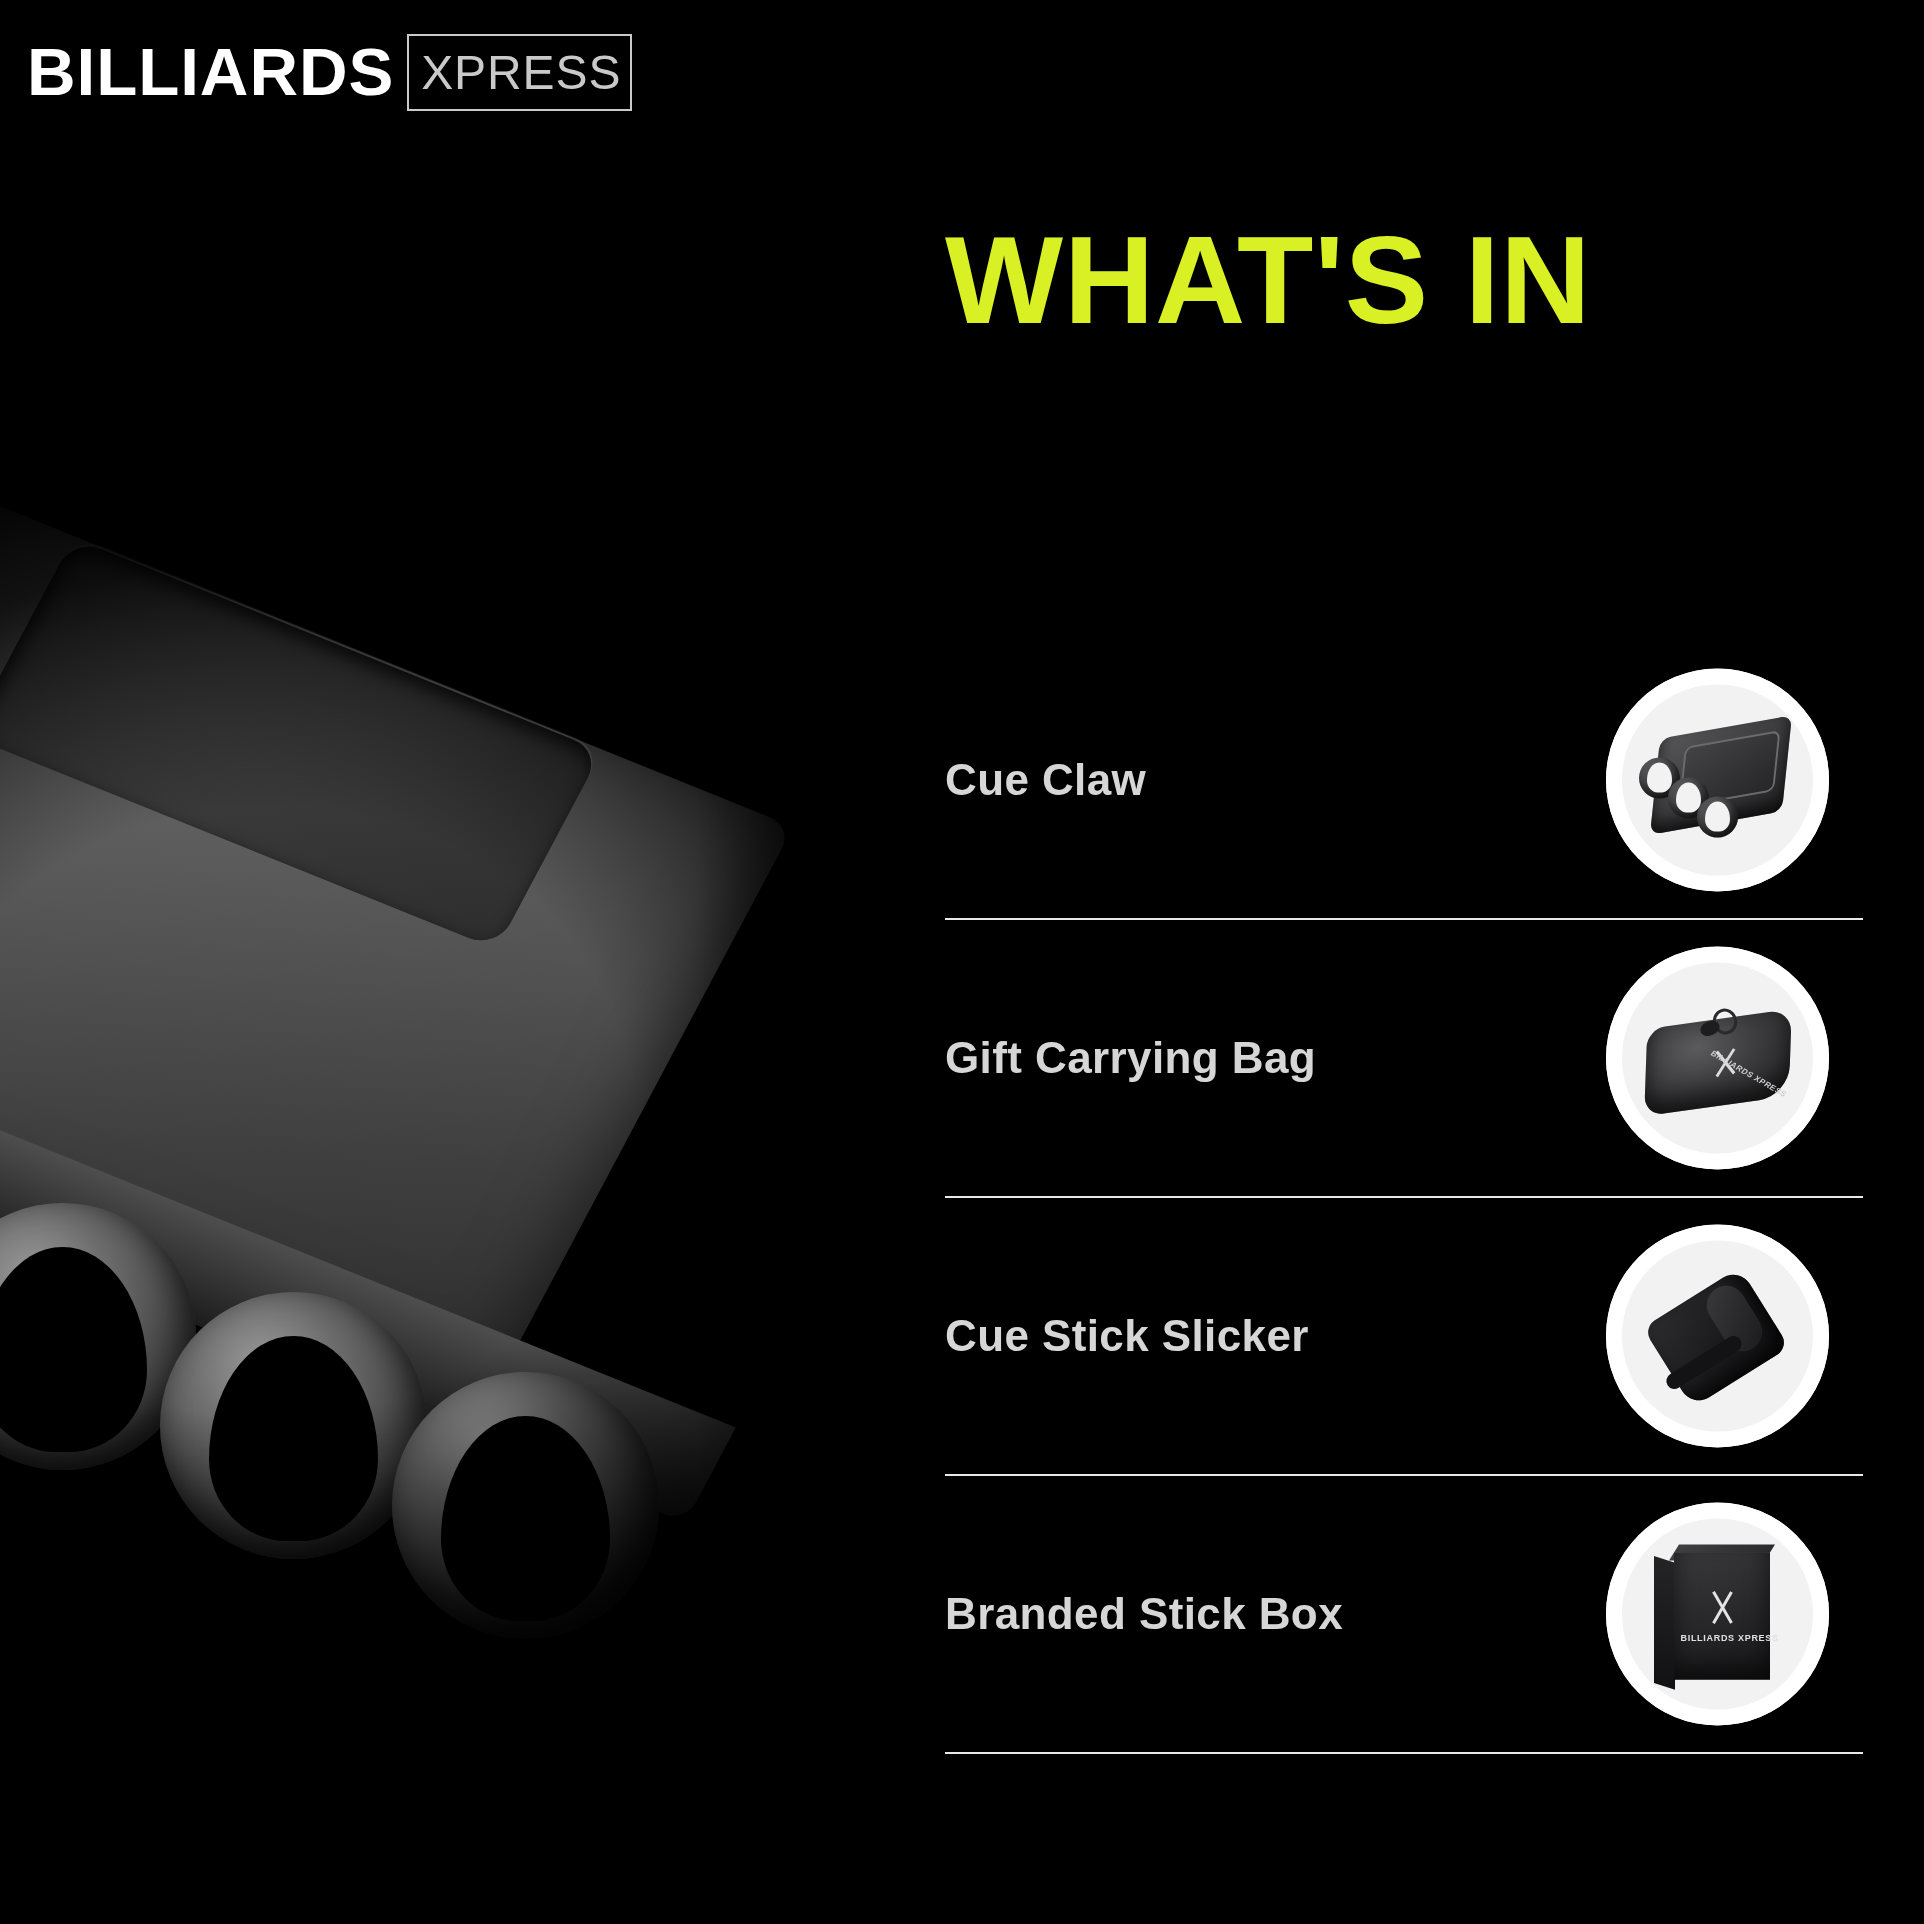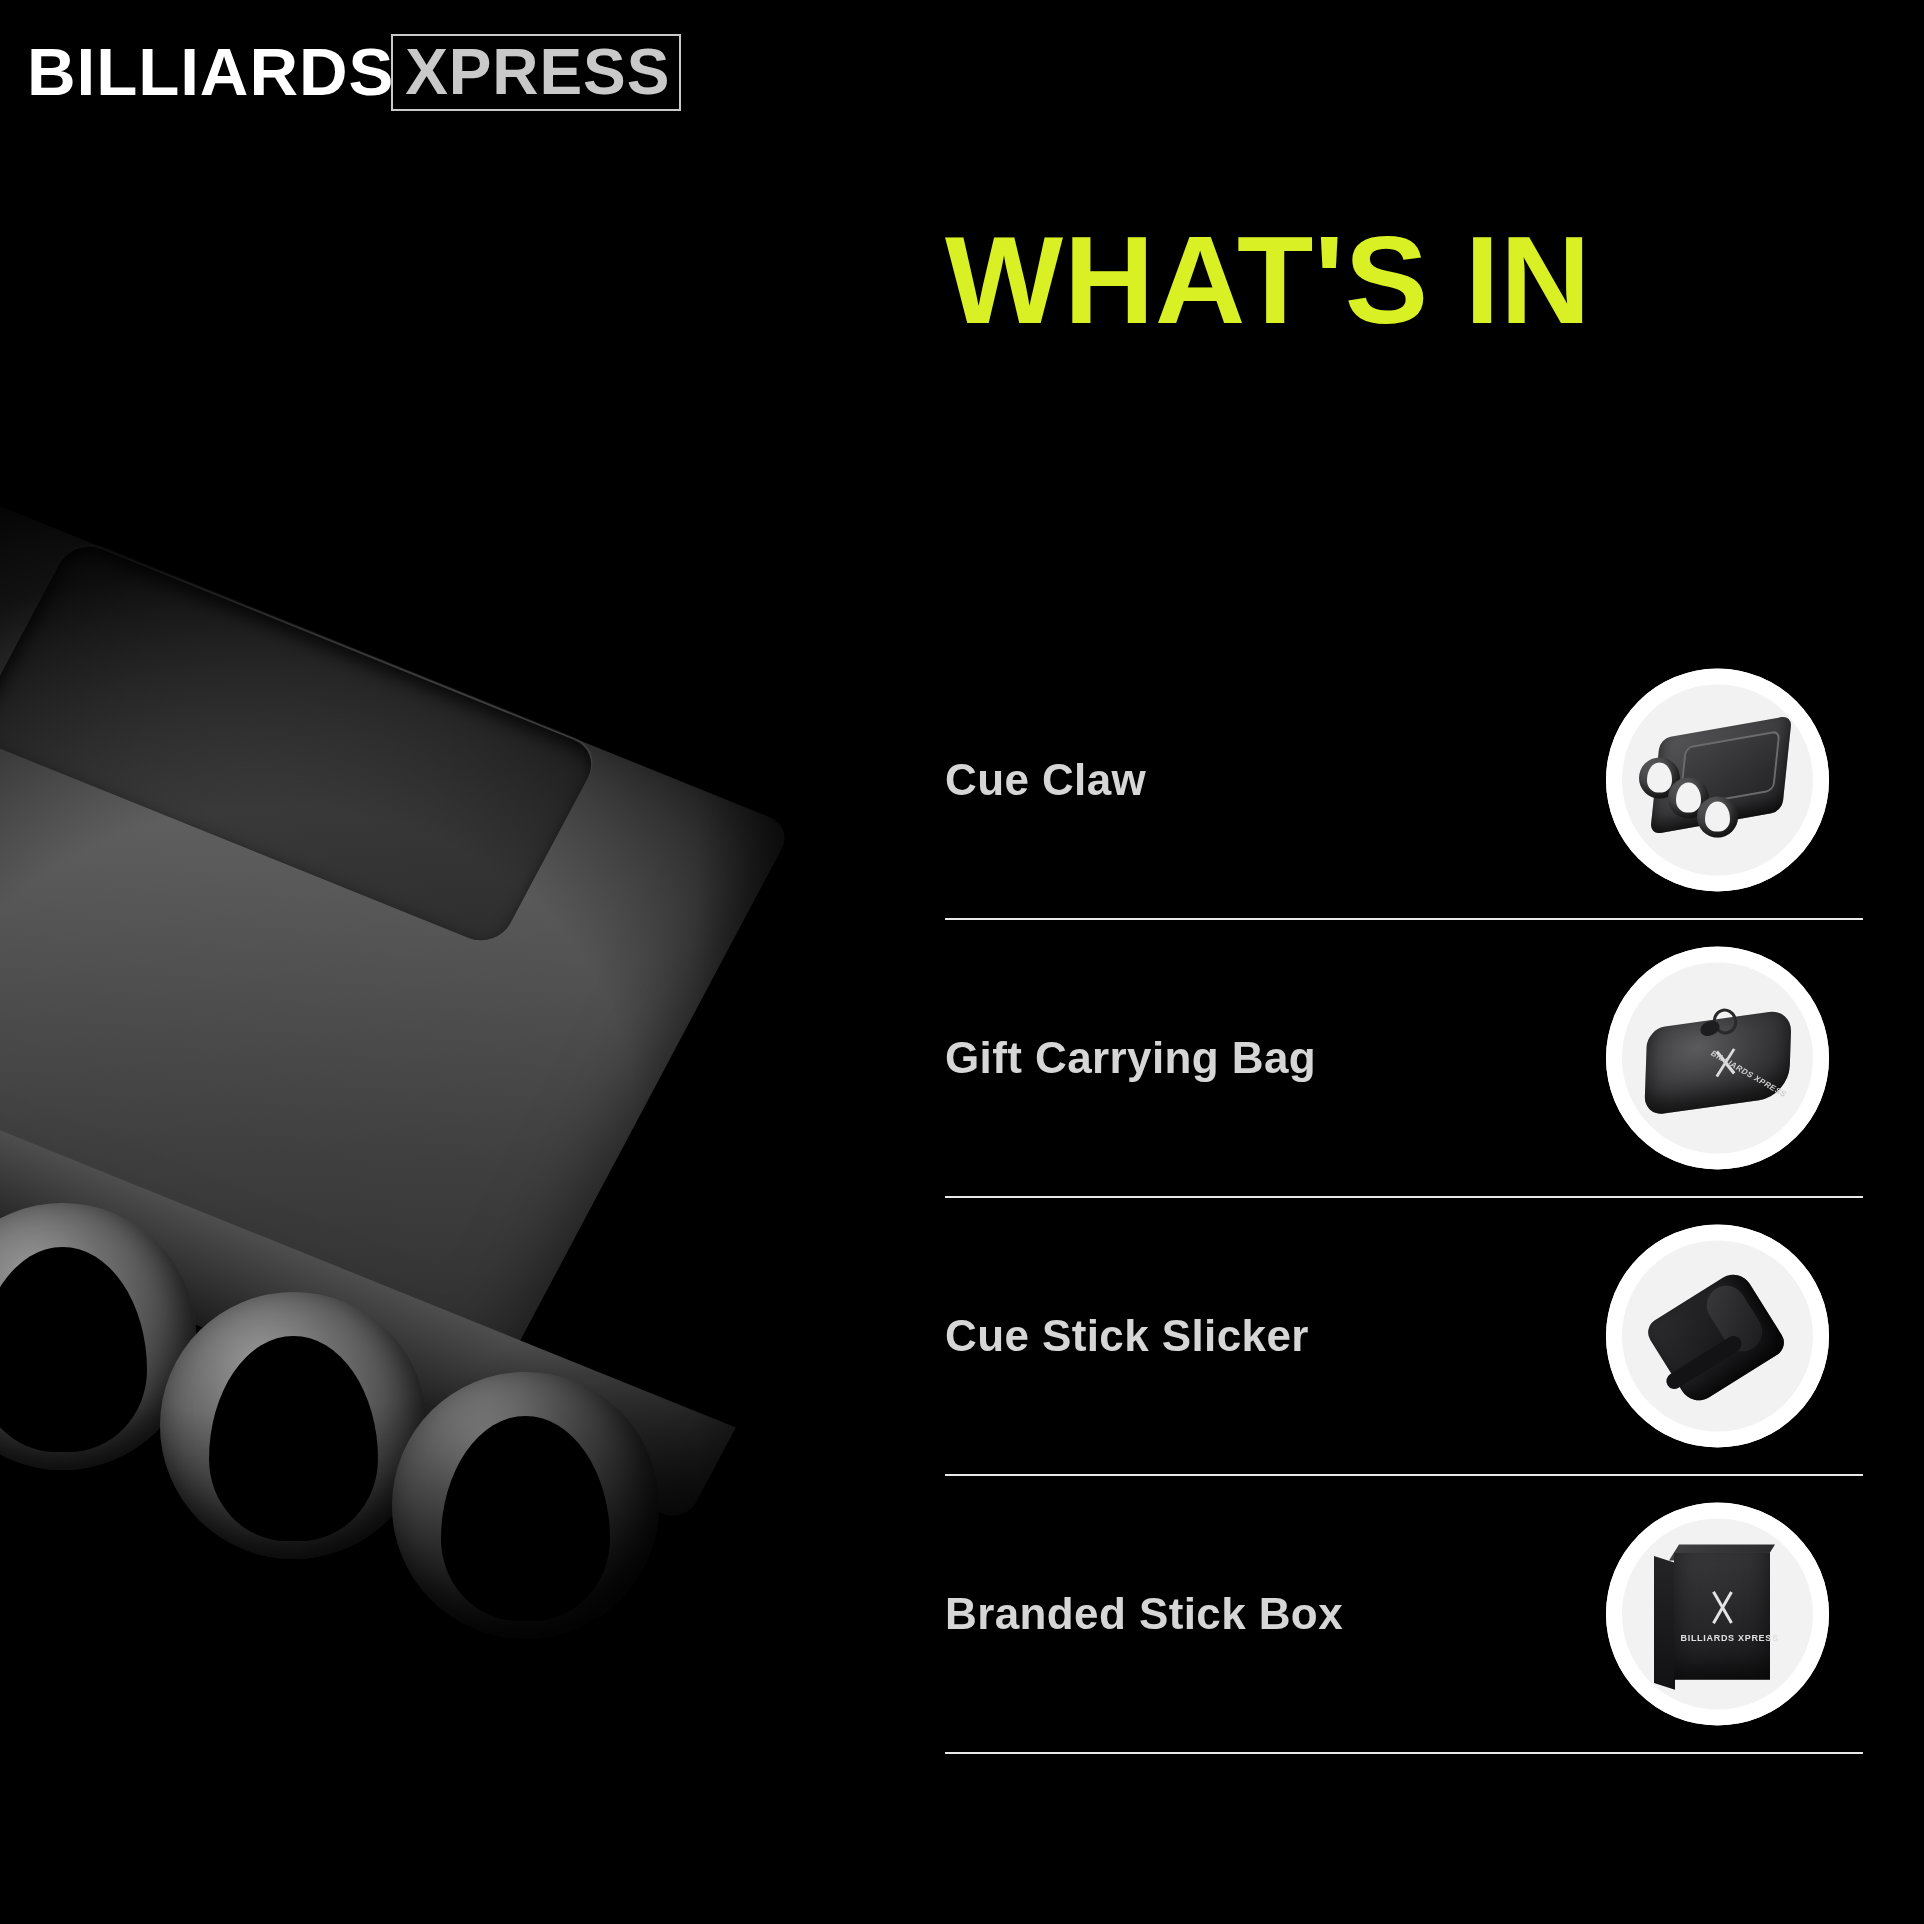--- a/index.html
+++ b/index.html
@@ -19,20 +19,21 @@
   }
 
   
   .logo {
     position: absolute;
     left: 27px;
     top: 34px;
     display: flex;
     align-items: stretch;
     height: 77px;
+    gap: 16px;
   }
   .logo-word {
     color: #ffffff;
     font-family: "Liberation Sans", sans-serif;
     font-weight: 700;
     font-size: 66px;
     letter-spacing: 0.9px;
     line-height: 77px;
     transform: scaleX(1.02);
     transform-origin: left center;
@@ -41,22 +42,22 @@
   .logo-boxwrap {
     border: 2.7px solid #c9c9c9;
     margin-left: 3.6px;
     padding: 0 9px 0 12.5px;
     display: flex;
     align-items: center;
   }
   .logo-word2 {
     color: #c9c9c9;
     font-family: "Liberation Sans", sans-serif;
-    font-weight: 700;
-    font-size: 64px;
+    font-weight: 400;
+    font-size: 48px;
     letter-spacing: 0.9px;
     line-height: 71px;
     white-space: nowrap;
   }
 
   
   .title-block {
     position: absolute;
     left: 945px;
     top: 214px;

